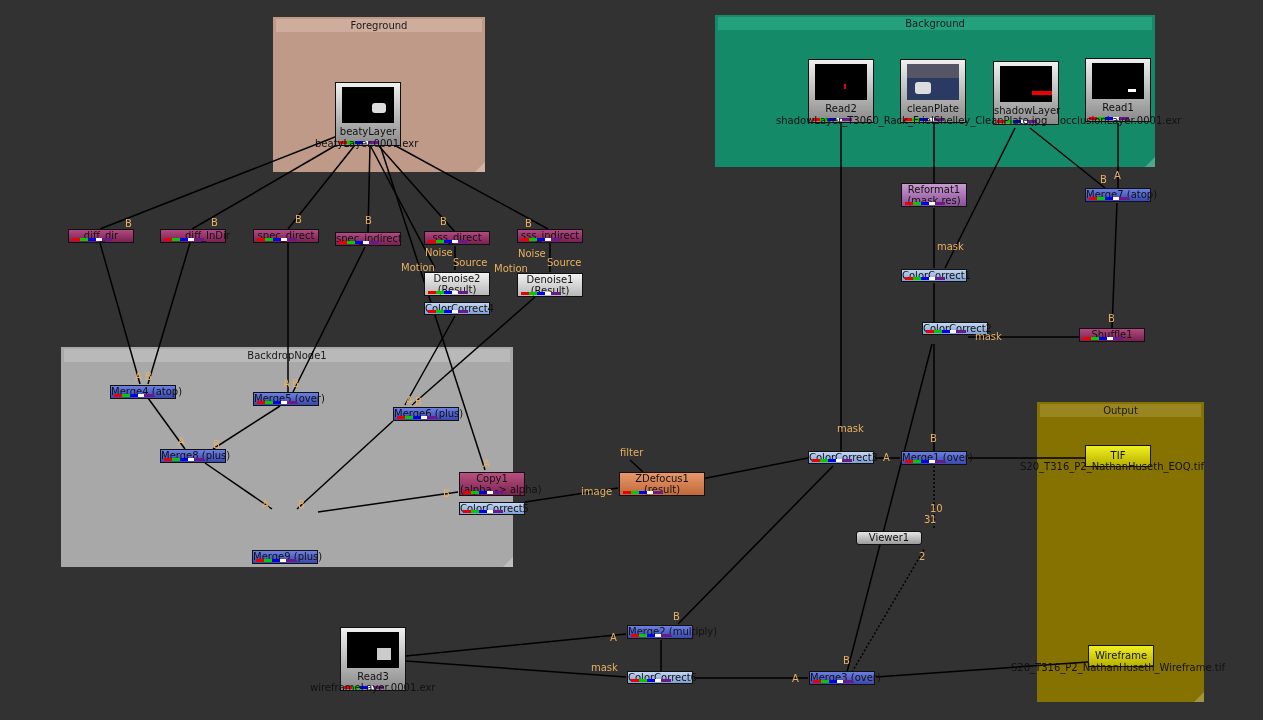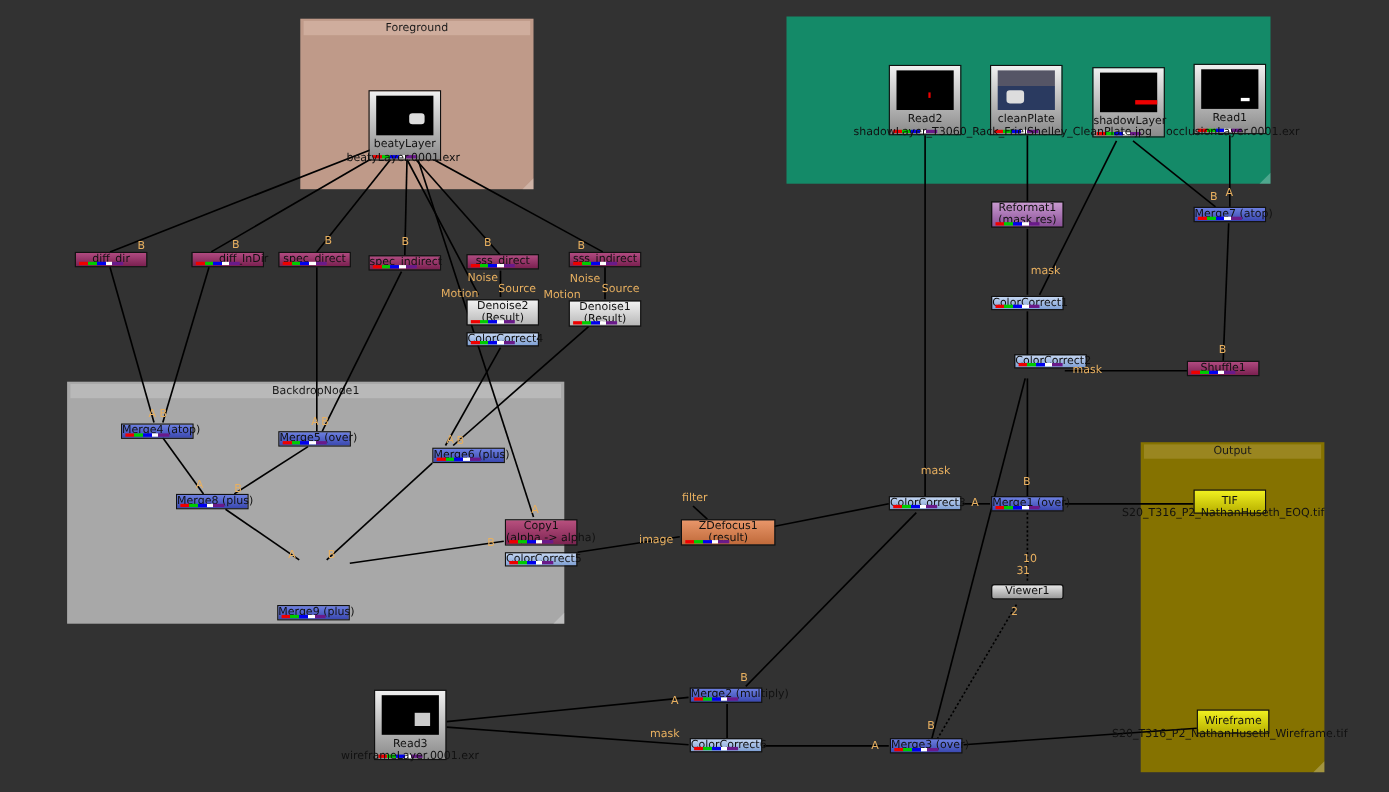--- a/index.html
+++ b/index.html
@@ -37,20 +37,21 @@
   .pin{position:absolute;font-size:10px;color:#e8b060;white-space:nowrap;}
 </style>
 </head>
 <body>
 
 <div class="backdrop" id="bd-fg">
   <div class="bd-title">Foreground</div>
   <div class="corner"></div>
 </div>
 <div class="backdrop" id="bd-bg">
+  <div class="bd-title">Background</div>
   <div class="corner"></div>
 </div>
 <div class="backdrop" id="bd-b1">
   <div class="bd-title">BackdropNode1</div>
   <div class="corner"></div>
 </div>
 <div class="backdrop" id="bd-out">
   <div class="bd-title">Output</div>
   <div class="corner"></div>
 </div>
@@ -155,21 +156,21 @@
     </div>
   <span class="lbl">Read3</span>
   <div class="chan"></div>
 </div>
 <div class="filename" style="left:310px;top:682px;">wireframeLayer.0001.exr</div>
 
 <div class="node shuffle" style="left:68px;top:229px;width:66px;">
     <span class="lbl">diff_dir</span>
     <div class="chan"></div>
   </div>
-<div class="node shuffle" style="left:174px;top:229px;width:66px;padding-left:24px;">
+<div class="node shuffle" style="left:160px;top:229px;width:66px;padding-left:24px;">
     <span class="lbl">diff_InDir</span>
     <div class="chan"></div>
   </div>
 <div class="node shuffle" style="left:253px;top:229px;width:66px;">
     <span class="lbl">spec_direct</span>
     <div class="chan"></div>
   </div>
 <div class="node shuffle" style="left:335px;top:232px;width:66px;">
     <span class="lbl">spec_indirect</span>
     <div class="chan"></div>
@@ -256,21 +257,21 @@
     <div class="chan"></div>
   </div>
 <div class="node cc" style="left:808px;top:451px;width:66px;">
     <span class="lbl">ColorCorrect3</span>
     <div class="chan"></div>
   </div>
 <div class="node merge" style="left:901px;top:451px;width:66px;">
     <span class="lbl">Merge1 (over)</span>
     <div class="chan"></div>
   </div>
-<div class="node viewer" style="left:901px;top:531px;width:66px;">
+<div class="node viewer" style="left:856px;top:531px;width:66px;">
     <span class="lbl">Viewer1</span>
   </div>
 
 <div class="node merge" style="left:627px;top:625px;width:66px;">
     <span class="lbl">Merge2 (multiply)</span>
     <div class="chan"></div>
   </div>
 <div class="node cc" style="left:627px;top:671px;width:66px;">
     <span class="lbl">ColorCorrect6</span>
     <div class="chan"></div>

